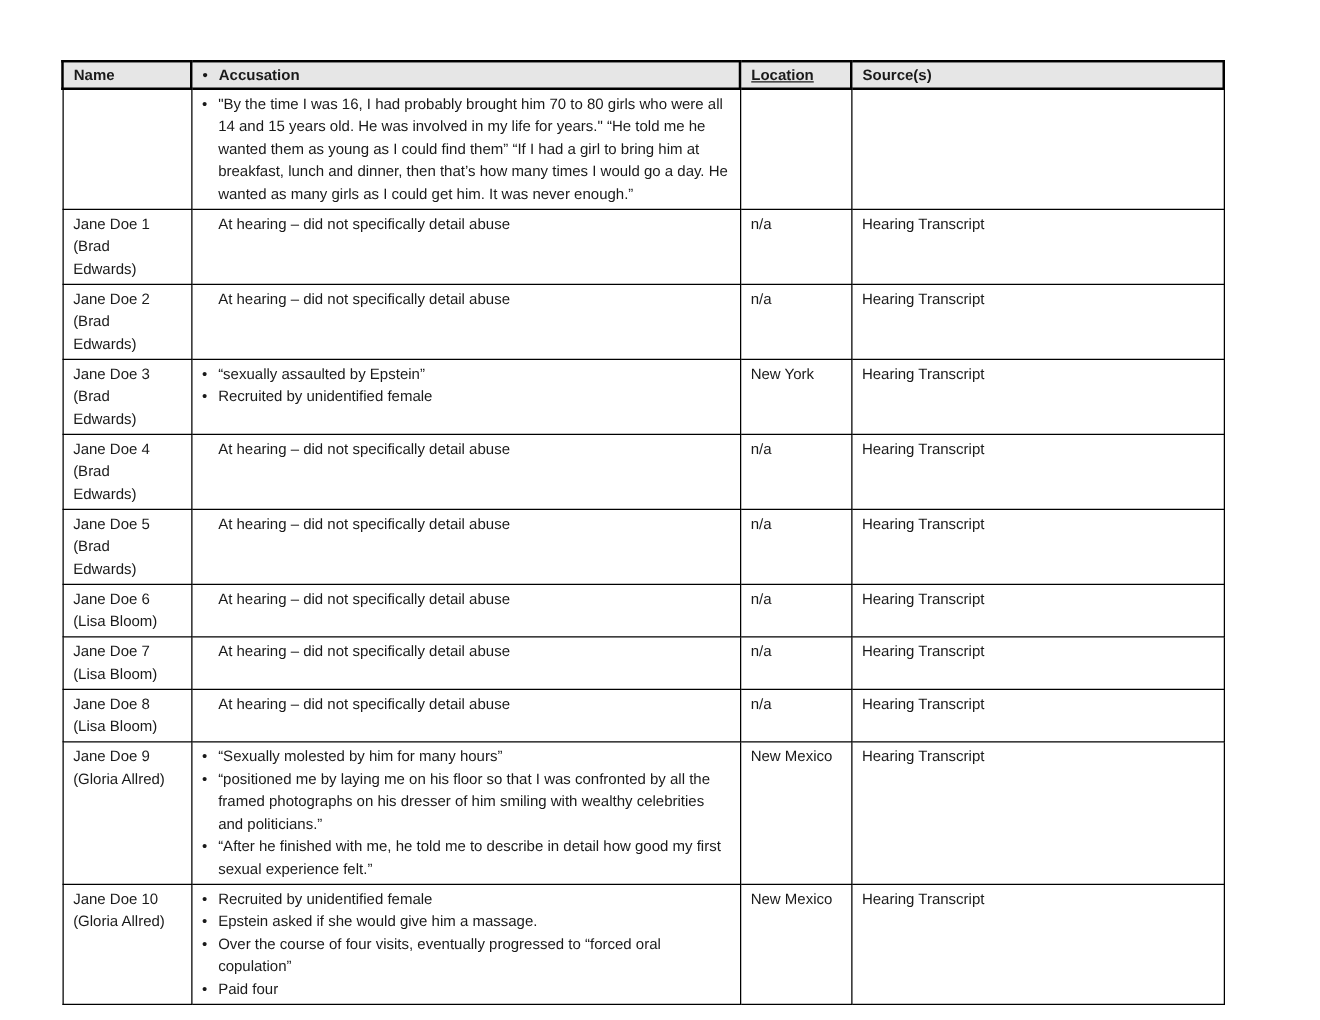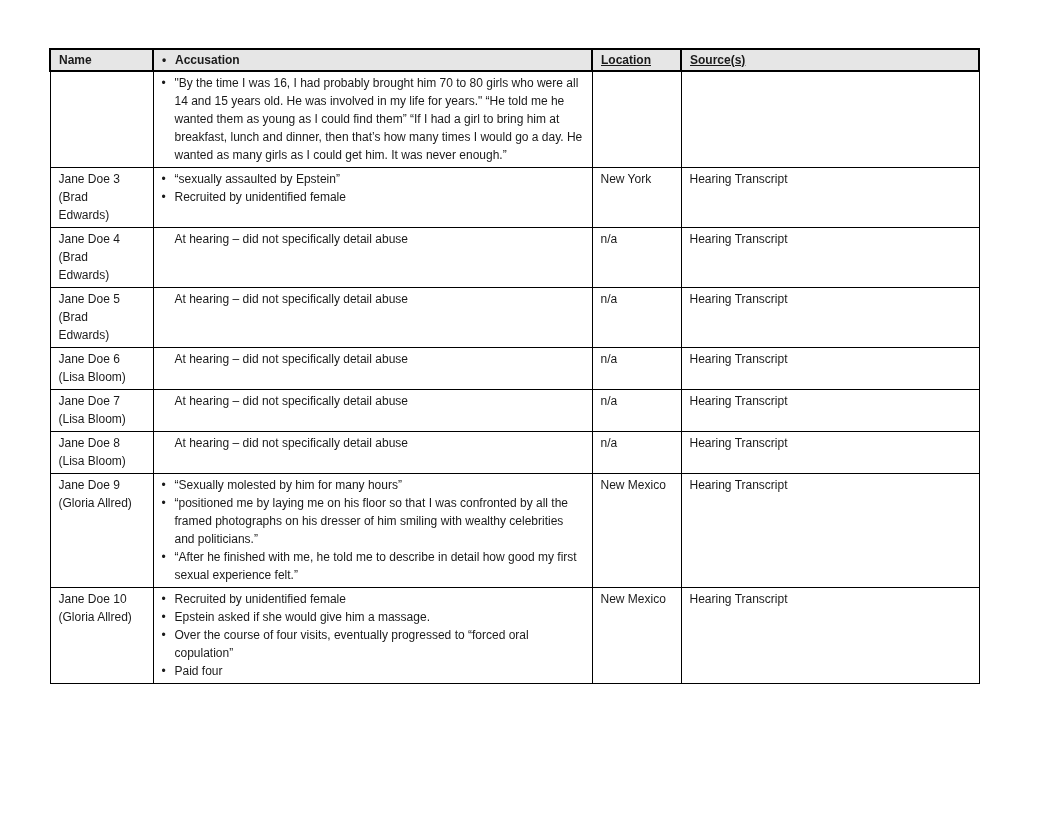--- a/index.html
+++ b/index.html
@@ -56,35 +56,59 @@
 
   <th>
     <div class="item"><span class="bullet">•</span><span class="txt">Accusation</span></div>
   </th>
 
   <th>
     <div class="item" style="padding-left: 0px; text-decoration: underline;"><span class="txt">Location</span></div>
   </th>
 
   <th>
-    <div class="item" style="padding-left: 0px; text-decoration: underline;"><span class="txt">Source(s)</span></div>
+    <div class="item" style="padding-left: 0px;"><span class="txt">Source(s)</span></div>
   </th>
 </tr>
     </thead>
     <tbody id="table-body">
   <tr>
     <td class="name-cell"></td>
     <td class="acc-cell">
             <div class="item"><span class="bullet">•</span><span class="txt">"By the time I was 16, I had probably brought him 70 to 80 girls who were all 14 and 15 years old. He was involved in my life for years." “He told me he wanted them as young as I could find them” “If I had a girl to bring him at breakfast, lunch and dinner, then that’s how many times I would go a day. He wanted as many girls as I could get him. It was never enough.”</span></div>
           </td>
     <td class="loc-cell"></td>
     <td class="src-cell"></td>
   </tr>
 
-
+  <tr>
+    <td class="name-cell">
+            <div class="nline">Jane Doe 1</div>
+            <div class="nline">(Brad</div>
+            <div class="nline">Edwards)</div>
+          </td>
+    <td class="acc-cell">
+            <div class="item"><span class="txt">At hearing – did not specifically detail abuse</span></div>
+          </td>
+    <td class="loc-cell">n/a</td>
+    <td class="src-cell">Hearing Transcript</td>
+  </tr>
+
+  <tr>
+    <td class="name-cell">
+            <div class="nline">Jane Doe 2</div>
+            <div class="nline">(Brad</div>
+            <div class="nline">Edwards)</div>
+          </td>
+    <td class="acc-cell">
+            <div class="item"><span class="txt">At hearing – did not specifically detail abuse</span></div>
+          </td>
+    <td class="loc-cell">n/a</td>
+    <td class="src-cell">Hearing Transcript</td>
+  </tr>
 
   <tr>
     <td class="name-cell">
             <div class="nline">Jane Doe 3</div>
             <div class="nline">(Brad</div>
             <div class="nline">Edwards)</div>
           </td>
     <td class="acc-cell">
             <div class="item"><span class="bullet">•</span><span class="txt">“sexually assaulted by Epstein”</span></div>
             <div class="item"><span class="bullet">•</span><span class="txt">Recruited by unidentified female</span></div>

